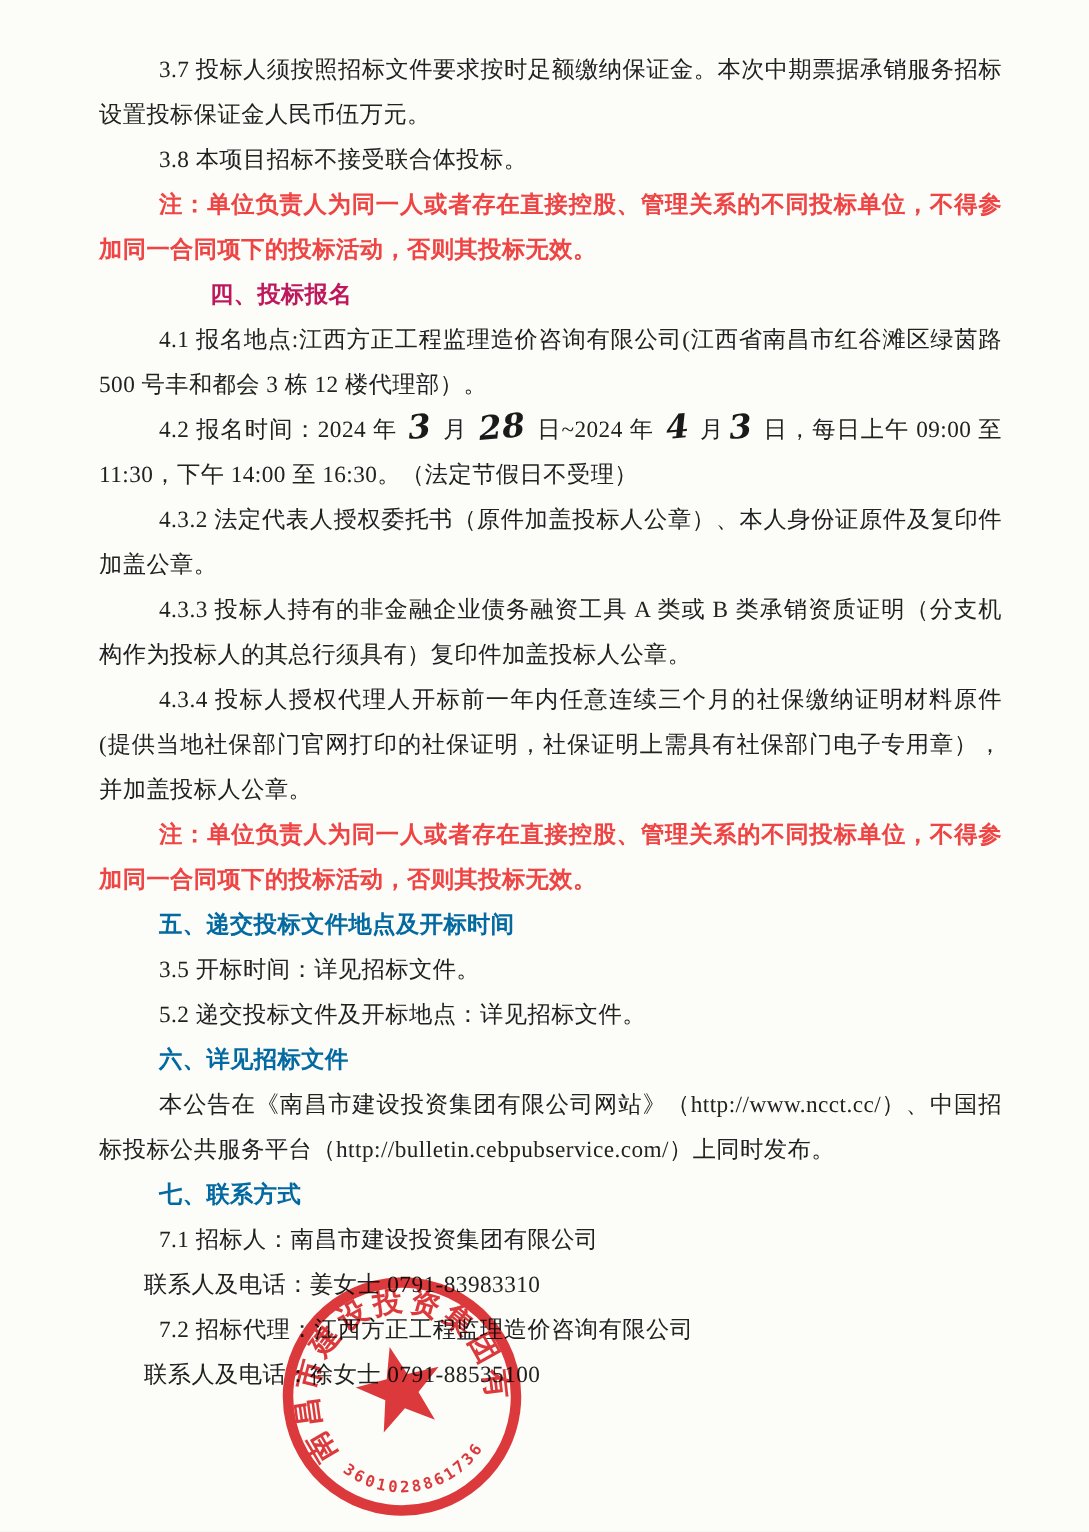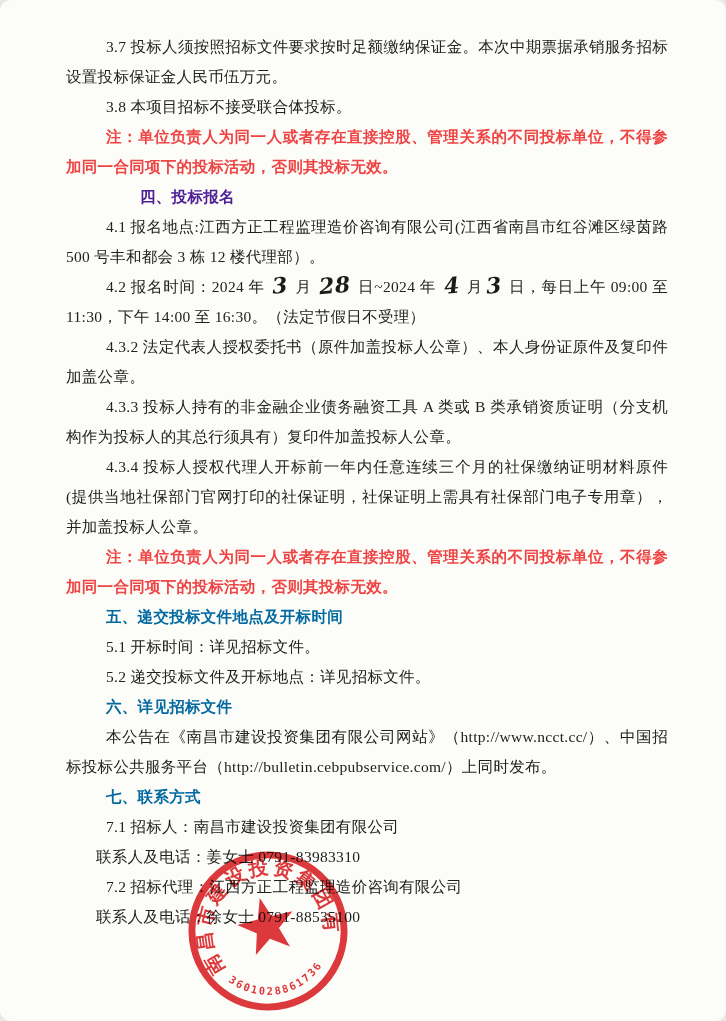--- a/index.html
+++ b/index.html
@@ -7,37 +7,36 @@
     width:726px;height:1021px;
     background:#e8e8e6;
     font-family:"Liberation Serif","DejaVu Serif",serif;
   }
   .page{
     position:relative;
     width:726px;height:1021px;
     background:#fcfcf9;
     overflow:hidden;
     color:#212121;
-    border-radius:11px;
   }
   .content{
     position:absolute;
     top:32px;left:66px;right:58px;
   }
   .content p{
     margin:0;
     font-size:15.5px;
     line-height:30px;
     text-align:justify;
     text-indent:40px;
     letter-spacing:0.3px;
   }
   p.note{font-weight:bold;color:#ef4444;}
   p.head{font-weight:bold;color:#0369a1;}
-  p.head-4{font-weight:bold;color:#4c1d95;text-indent:74px;}
+  p.head-4{font-weight:bold;color:#be185d;text-indent:74px;}
   p.contact{text-indent:30px;}
   .hw{
     display:inline-block;
     font-family:"DejaVu Serif",serif;
     font-style:italic;
     font-weight:bold;
     font-size:22px;
     line-height:0;
     text-indent:0;
     padding:0 3px;
@@ -78,21 +77,21 @@
     <p class="para">3.8 本项目招标不接受联合体投标。</p>
     <p class="note">注：单位负责人为同一人或者存在直接控股、管理关系的不同投标单位，不得参加同一合同项下的投标活动，否则其投标无效。</p>
     <p class="head-4">四、投标报名</p>
     <p class="para">4.1 报名地点:江西方正工程监理造价咨询有限公司(江西省南昌市红谷滩区绿茵路 500 号丰和都会 3 栋 12 楼代理部）。</p>
     <p class="para"><span>4.2 报名时间：2024 年 </span><span class="hw">3</span><span> 月 </span><span class="hw">28</span><span> 日~2024 年 </span><span class="hw">4</span><span> 月</span><span class="hw">3</span><span> 日，每日上午 09:00 至 11:30，下午 14:00 至 16:30。（法定节假日不受理）</span></p>
     <p class="para">4.3.2 法定代表人授权委托书（原件加盖投标人公章）、本人身份证原件及复印件加盖公章。</p>
     <p class="para">4.3.3 投标人持有的非金融企业债务融资工具 A 类或 B 类承销资质证明（分支机构作为投标人的其总行须具有）复印件加盖投标人公章。</p>
     <p class="para">4.3.4 投标人授权代理人开标前一年内任意连续三个月的社保缴纳证明材料原件(提供当地社保部门官网打印的社保证明，社保证明上需具有社保部门电子专用章），并加盖投标人公章。</p>
     <p class="note">注：单位负责人为同一人或者存在直接控股、管理关系的不同投标单位，不得参加同一合同项下的投标活动，否则其投标无效。</p>
     <p class="head">五、递交投标文件地点及开标时间</p>
-    <p class="para">5.1 开标时间：详见招标文件。</p>
+    <p class="para">3.5 开标时间：详见招标文件。</p>
     <p class="para">5.2 递交投标文件及开标地点：详见招标文件。</p>
     <p class="head">六、详见招标文件</p>
     <p class="para">本公告在《南昌市建设投资集团有限公司网站》（http://www.ncct.cc/）、中国招标投标公共服务平台（http://bulletin.cebpubservice.com/）上同时发布。</p>
     <p class="head">七、联系方式</p>
     <p class="para">7.1 招标人：南昌市建设投资集团有限公司</p>
     <p class="contact">联系人及电话：姜女士 0791-83983310</p>
     <p class="para">7.2 招标代理：江西方正工程监理造价咨询有限公司</p>
     <p class="contact">联系人及电话：徐女士 0791-88535100</p>
   </div>
 

